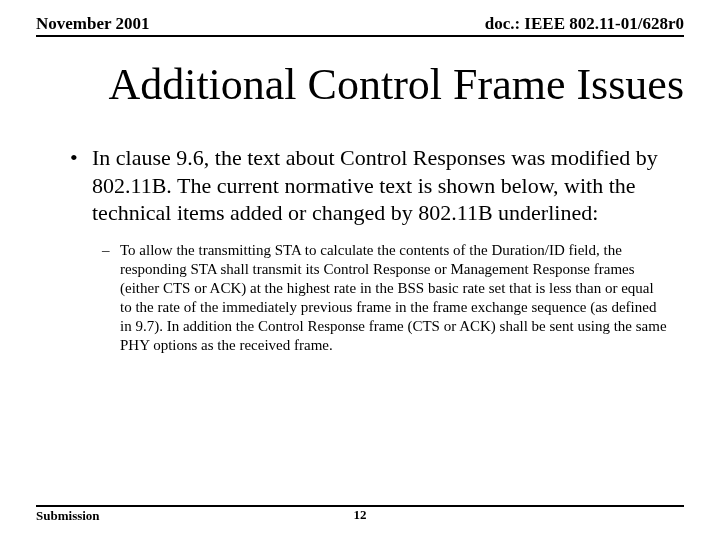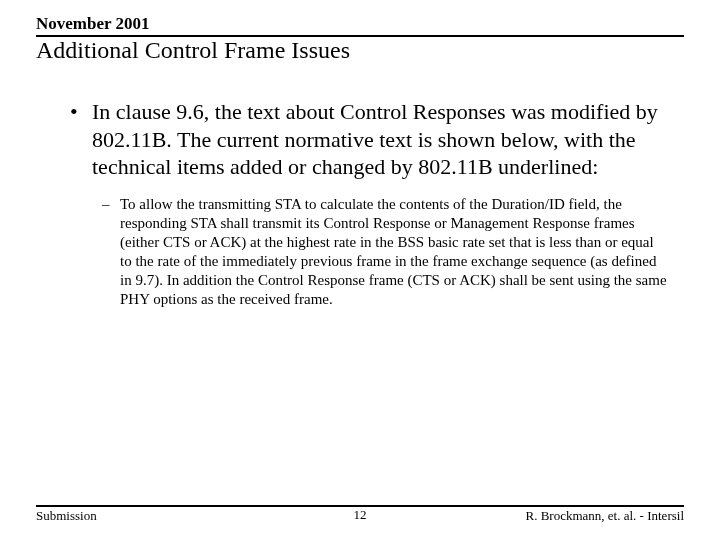--- a/index.html
+++ b/index.html
@@ -14,23 +14,24 @@
   }
   .header {
     display: flex;
     justify-content: space-between;
     font-weight: bold;
     font-size: 17px;
     border-bottom: 2px solid #000;
     padding-bottom: 1px;
   }
   .title {
-    text-align: left;
-    font-size: 24px;
+    text-align: right;
+    font-size: 44px;
     font-weight: normal;
+    margin-top: 22px;
     margin-bottom: 34px;
   }
   .bullet-block {
     padding-left: 34px;
     padding-right: 10px;
   }
   .bullet1 {
     display: flex;
     font-size: 22px;
     line-height: 1.25;
@@ -50,20 +51,21 @@
   .bullet2 .dash {
     width: 18px;
     flex: 0 0 18px;
   }
   .u { }
   .footer {
     position: absolute;
     left: 36px;
     right: 36px;
     bottom: 16px;
+    font-weight: bold;
   }
   .footer-line {
     border-top: 2px solid #000;
     display: flex;
     justify-content: space-between;
     font-size: 13px;
     padding-top: 1px;
   }
   .footer-center {
     position: absolute;
@@ -71,36 +73,36 @@
     text-align: center;
     font-size: 13px;
     top: 2px;
   }
 </style>
 </head>
 <body>
 
 <div class="header">
   <span>November 2001</span>
+  <span>doc.: IEEE 802.11-01/628r0</span>
 </div>
 
 <h1 class="title">Additional Control Frame Issues</h1>
 
 <div class="bullet-block">
   <div class="bullet1">
     <span class="dot">•</span>
     <span>In clause 9.6, the text about Control Responses was modified by 802.11B.  The current normative text is shown below, with the technical items added or changed by 802.11B underlined:</span>
   </div>
   <div class="bullet2">
     <span class="dash">–</span>
     <span>
       <span>To allow the transmitting STA to calculate the contents of the Duration/ID field, the responding STA shall transmit its Control Response or Management Response frames (either CTS or ACK) at the </span><span class="u">highest rate in the BSS basic rate set that is less than or equal to the rate of the immediately previous frame in the frame exchange sequence</span><span> (as defined in 9.7). </span><span class="u">In addition the Control Response frame (CTS or ACK) shall be sent using the same PHY options as the received frame.</span>
     </span>
   </div>
 </div>
 
 <div class="footer">
   <div class="footer-line">
     <span>Submission</span>
-    <span>R. Brockmann, et. al. - Intersil</span>
   </div>
   <div class="footer-center">12</div>
 </div>
 
 </body></html>

